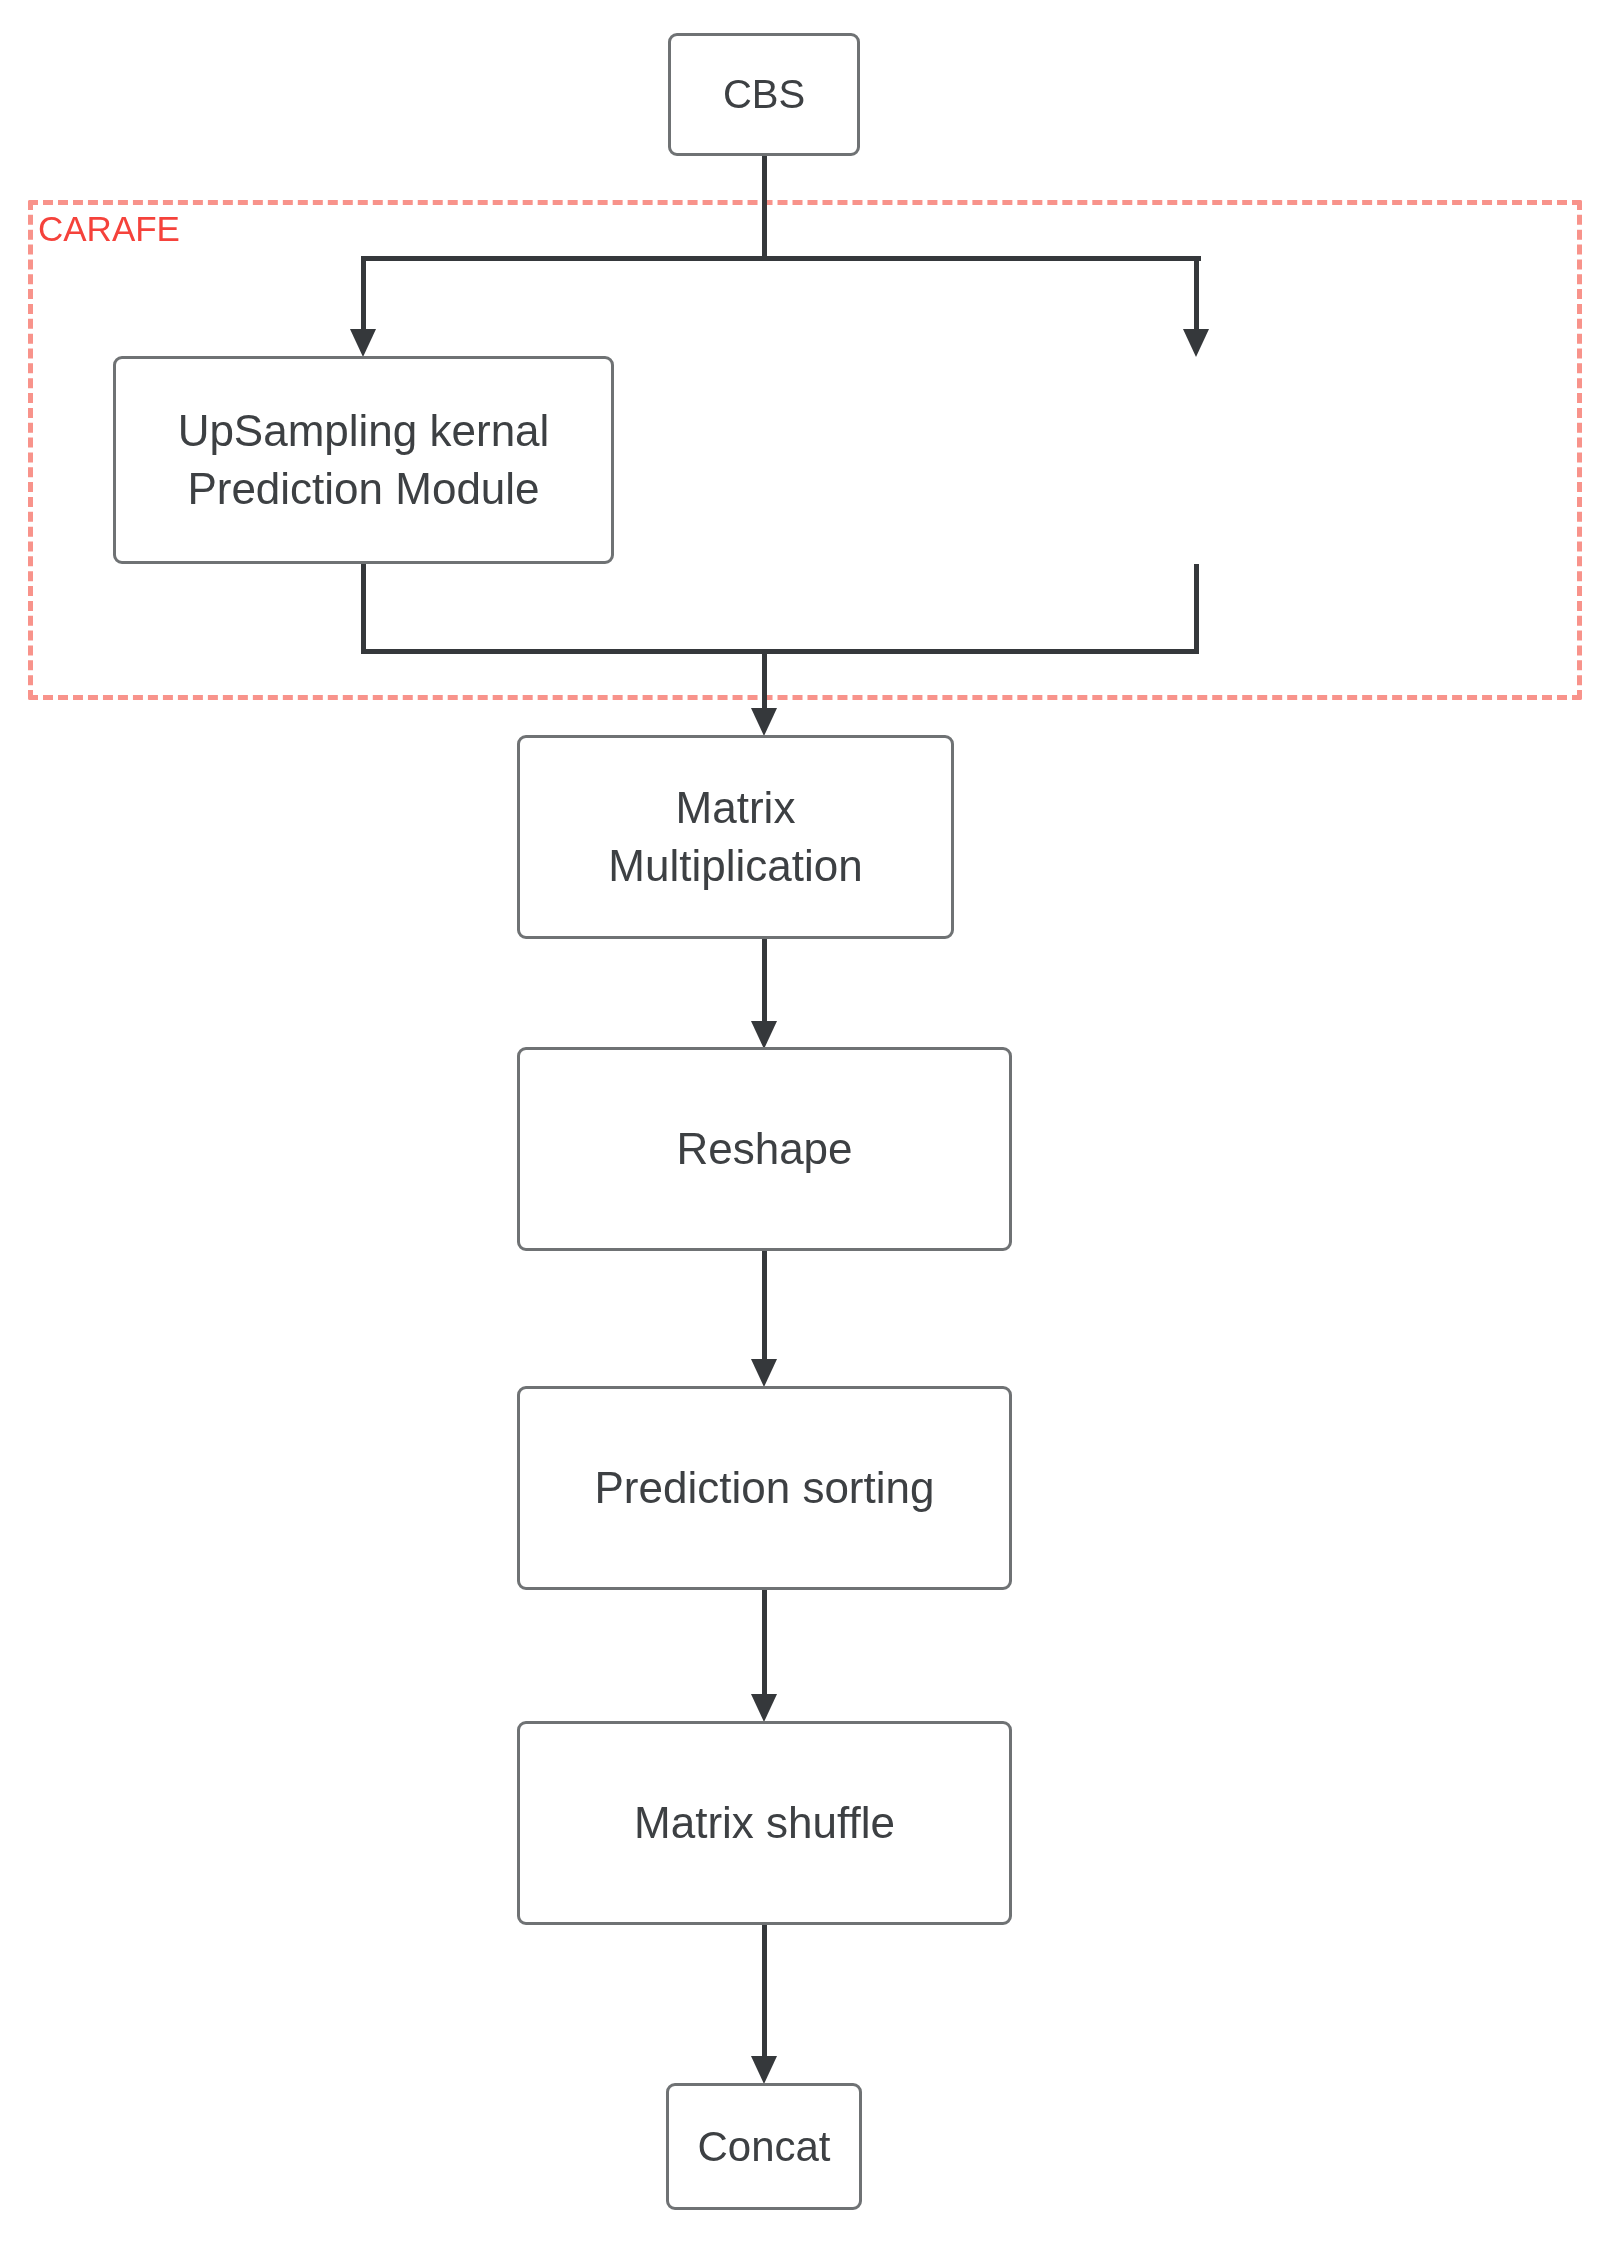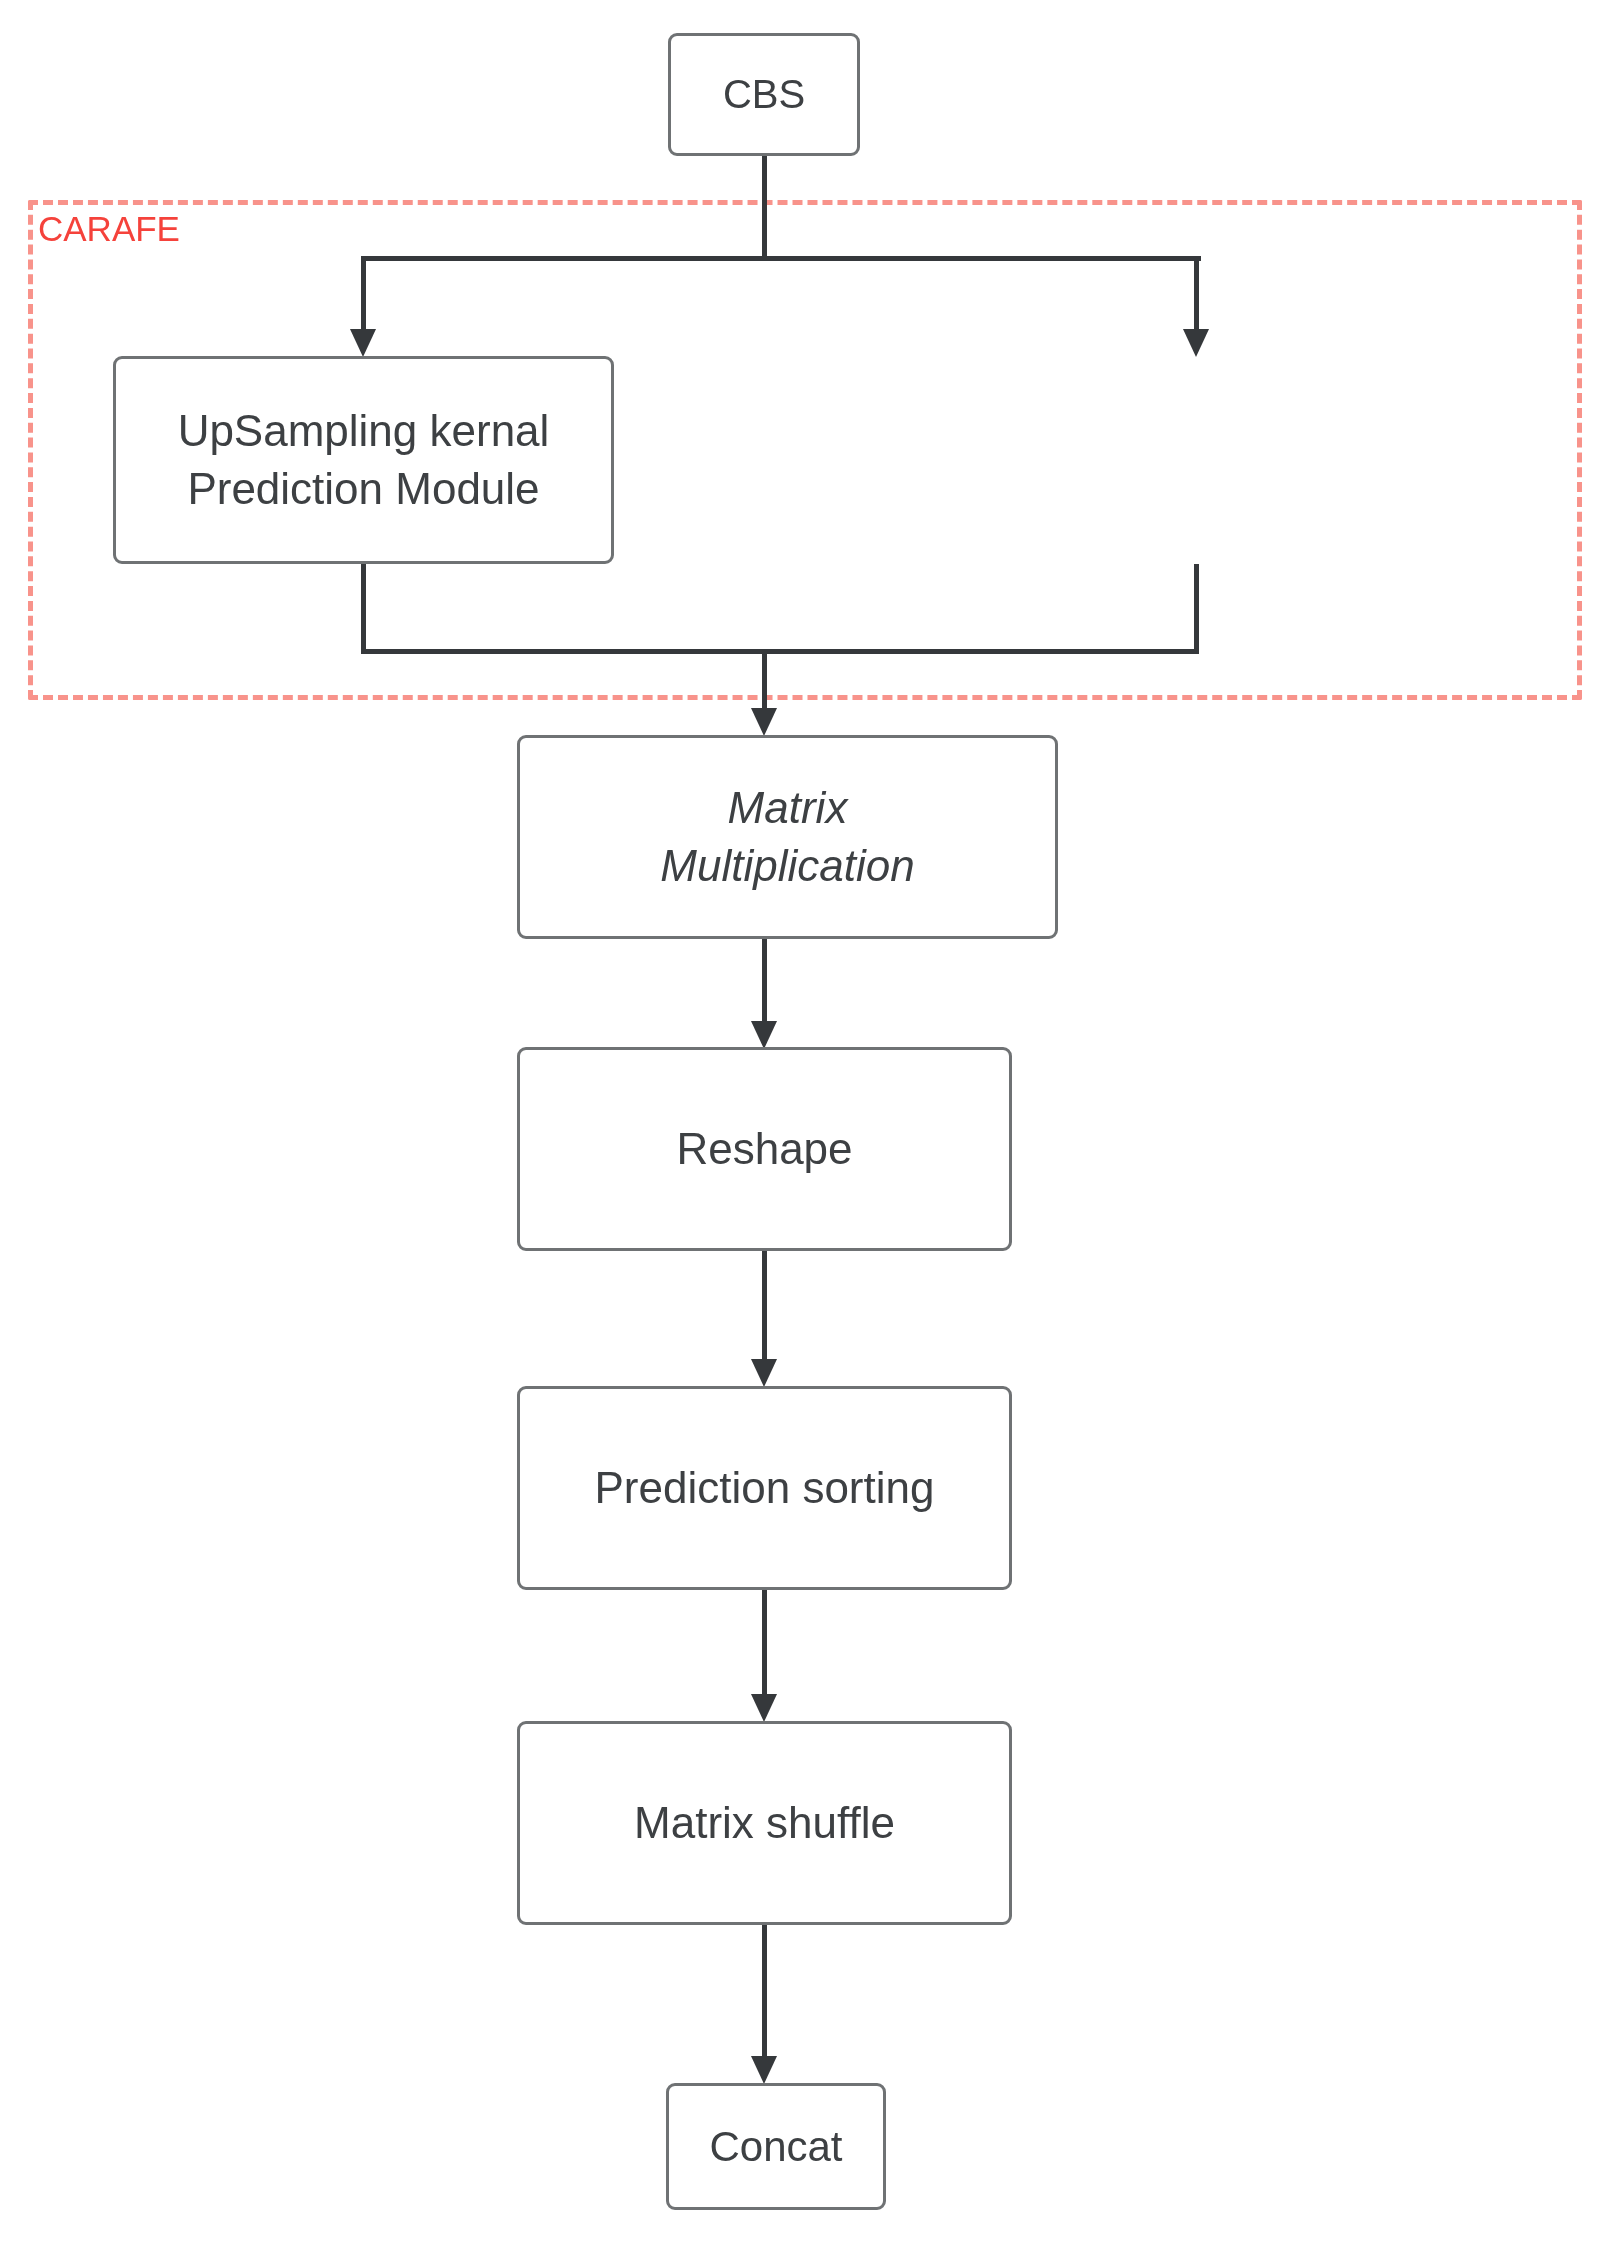--- a/index.html
+++ b/index.html
@@ -44,25 +44,25 @@
   }
   .node-label{
     white-space:pre-line;
     font-size:44px;line-height:1.32;
     color:var(--text);
   }
   .node-cbs{left:668px;top:33px;width:192px;height:123px;}
   .node-cbs .node-label{font-size:40px;}
   .node-kernel{left:113px;top:356px;width:501px;height:208px;}
   .node-recomb{left:943px;top:356px;width:505px;height:208px;}
-  .node-matrix{left:517px;top:735px;width:541px;height:204px;font-style:italic;}
+  .node-matrix{left:517px;top:735px;width:437px;height:204px;}
   .node-reshape{left:517px;top:1047px;width:495px;height:204px;}
   .node-dimsort{left:517px;top:1386px;width:495px;height:204px;}
   .node-pixshuf{left:517px;top:1721px;width:495px;height:204px;}
-  .node-concat{left:666px;top:2083px;width:220px;height:127px;}
+  .node-concat{left:666px;top:2083px;width:196px;height:127px;}
   .node-concat .node-label{font-size:42px;}
   
   .line{position:absolute;background:var(--line);}
   .line.v{width:5px;}
   .line.h{height:5px;}
   .l-cbs-down{left:762px;top:155px;height:104px;}
   .l-branch{left:361px;top:256px;width:840px;}
   .l-left-drop{left:361px;top:256px;height:75px;}
   .l-right-drop{left:1194px;top:256px;height:75px;}
   .l-left-out{left:361px;top:564px;height:90px;}

